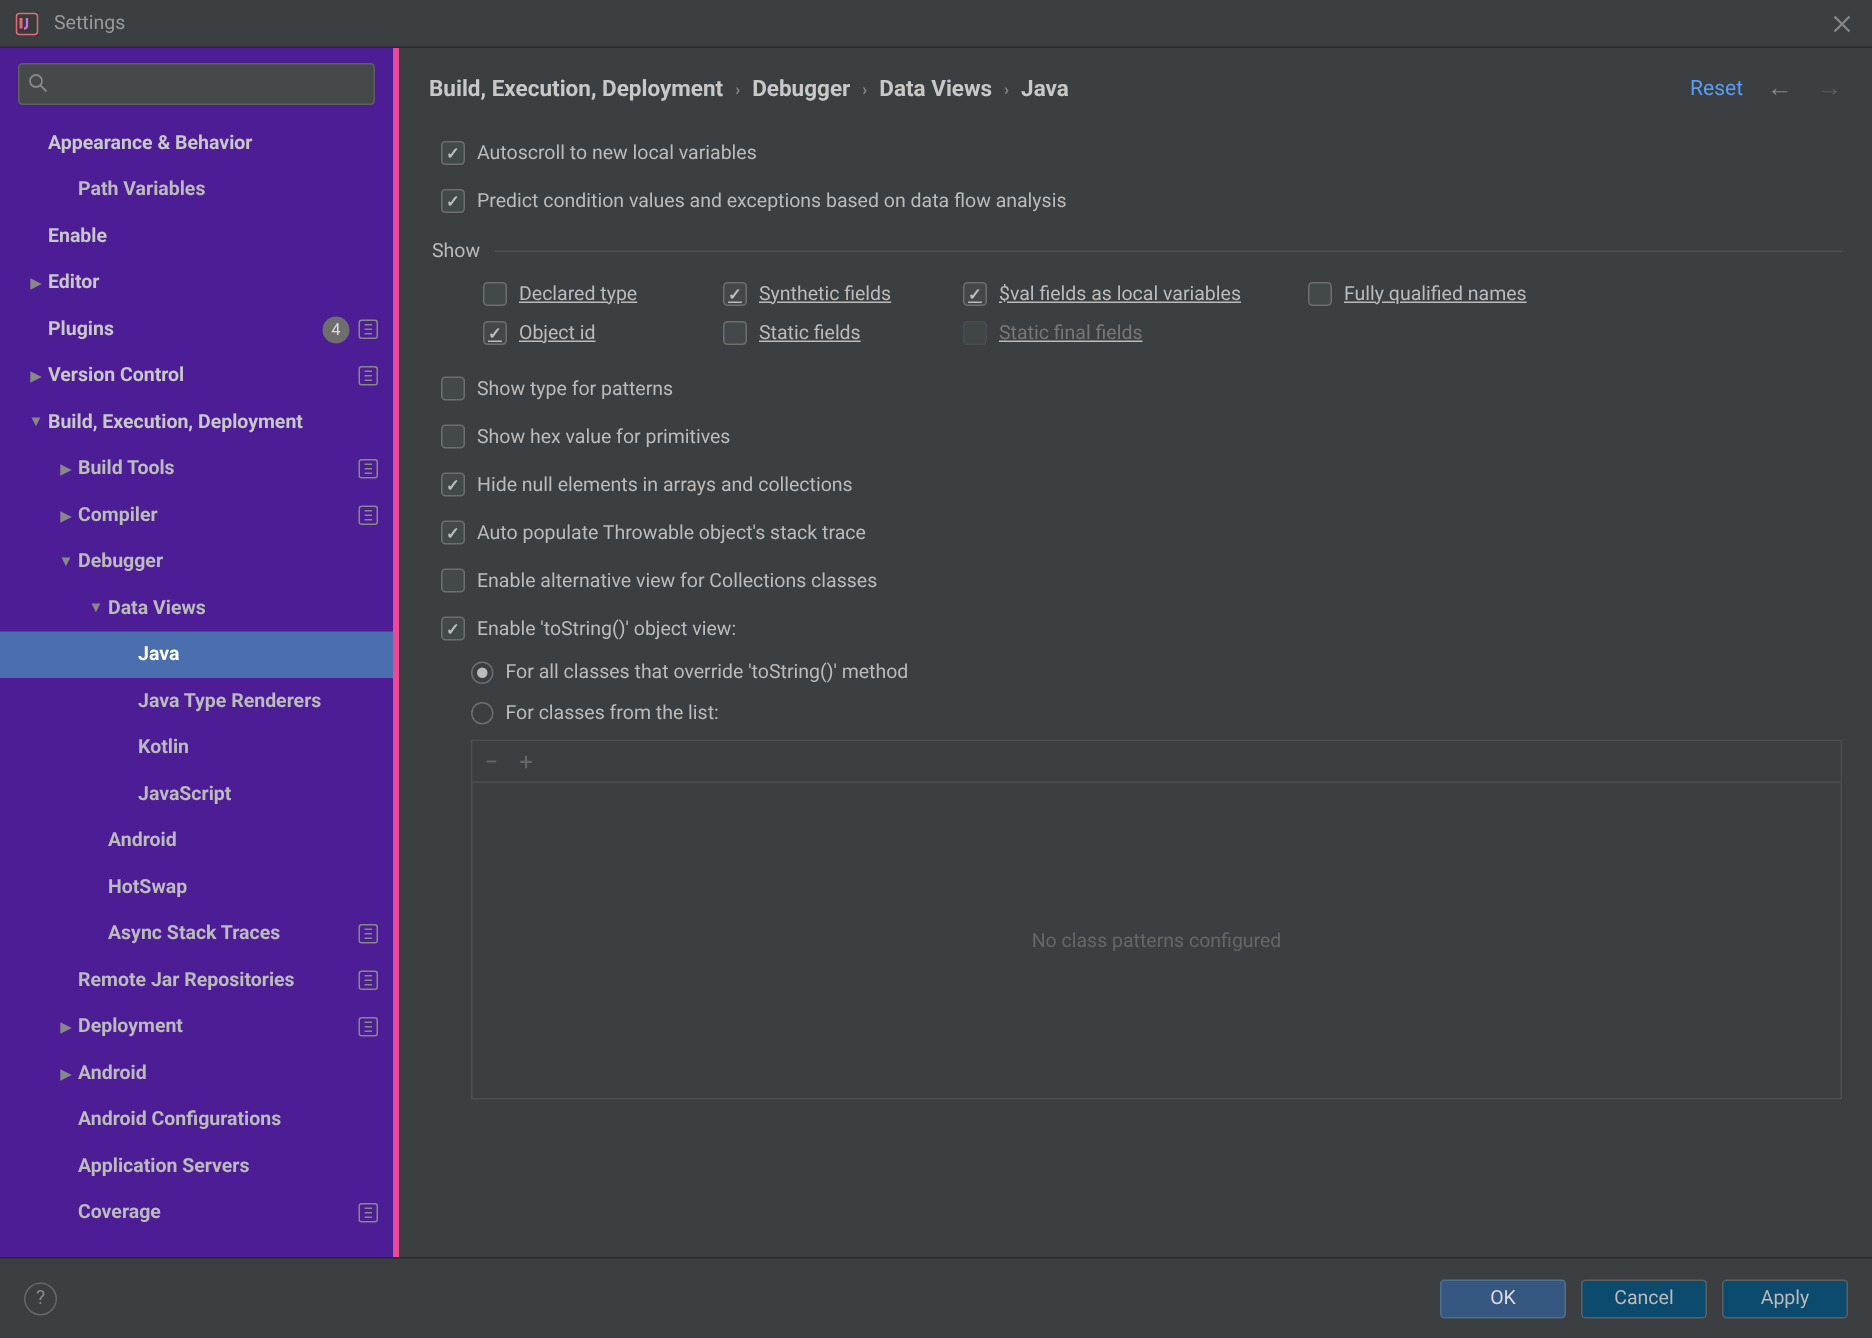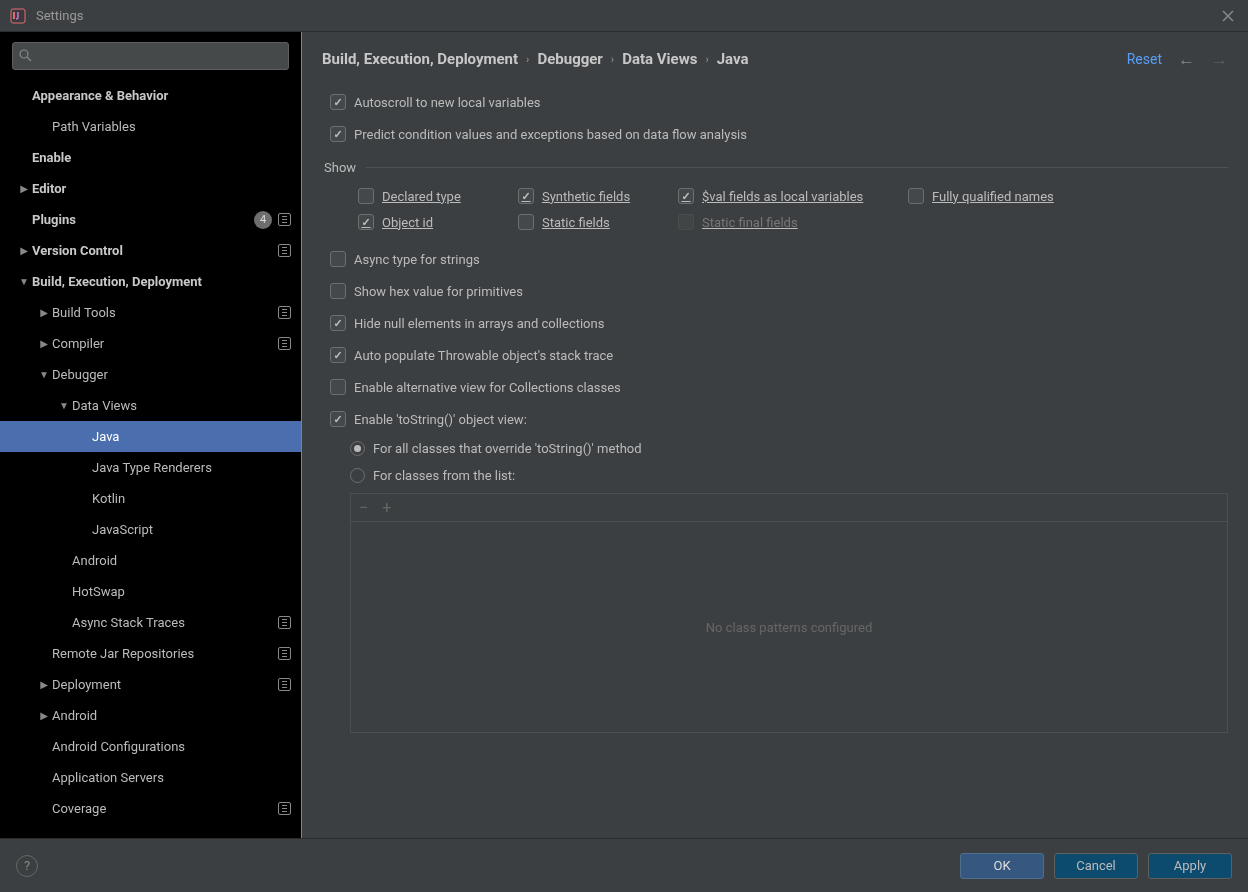--- a/index.html
+++ b/index.html
@@ -49,23 +49,23 @@
 
     
     .main {
       flex: 1;
       display: flex;
       overflow: hidden;
     }
 
     
     .sidebar {
-      width: 302px;
-      background: #000000;
-      border-right: 1px solid #ec4899;
+      width: 266px;
+      background: #4c1d95;
+      border-right: 4px solid #ec4899;
       display: flex;
       flex-direction: column;
       padding-top: 10px;
     }
     .search-box {
       margin: 0 12px 10px 12px;
       height: 28px;
       background: #45494a;
       border: 1px solid #5e6060;
       border-radius: 3px;
@@ -118,20 +118,21 @@
       width: 16px;
       display: flex;
       align-items: center;
       justify-content: center;
       color: #888;
       font-size: 10px;
     }
     .tree-label {
       flex: 1;
       white-space: nowrap;
+      font-weight: bold;
     }
     .tree-bold { font-weight: bold; color: #c8c8c8; }
     .tree-badge {
       background: #6e6e6e;
       color: #ddd;
       border-radius: 9px;
       min-width: 18px;
       height: 18px;
       display: inline-flex;
       align-items: center;
@@ -564,21 +565,21 @@
             <span class="label-text">Static fields</span>
           </div>
         <div class="check-row">
             <span class="checkbox disabled"></span>
             <span class="label-text disabled">Static final fields</span>
           </div>
       </div>
 
       <div class="check-row">
           <span class="checkbox"></span>
-          <span class="label-text">Async type for strings</span>
+          <span class="label-text">Show type for patterns</span>
         </div>
       <div class="check-row">
           <span class="checkbox"></span>
           <span class="label-text">Show hex value for primitives</span>
         </div>
       <div class="check-row">
           <span class="checkbox checked"></span>
           <span class="label-text">Hide null elements in arrays and collections</span>
         </div>
       <div class="check-row">

